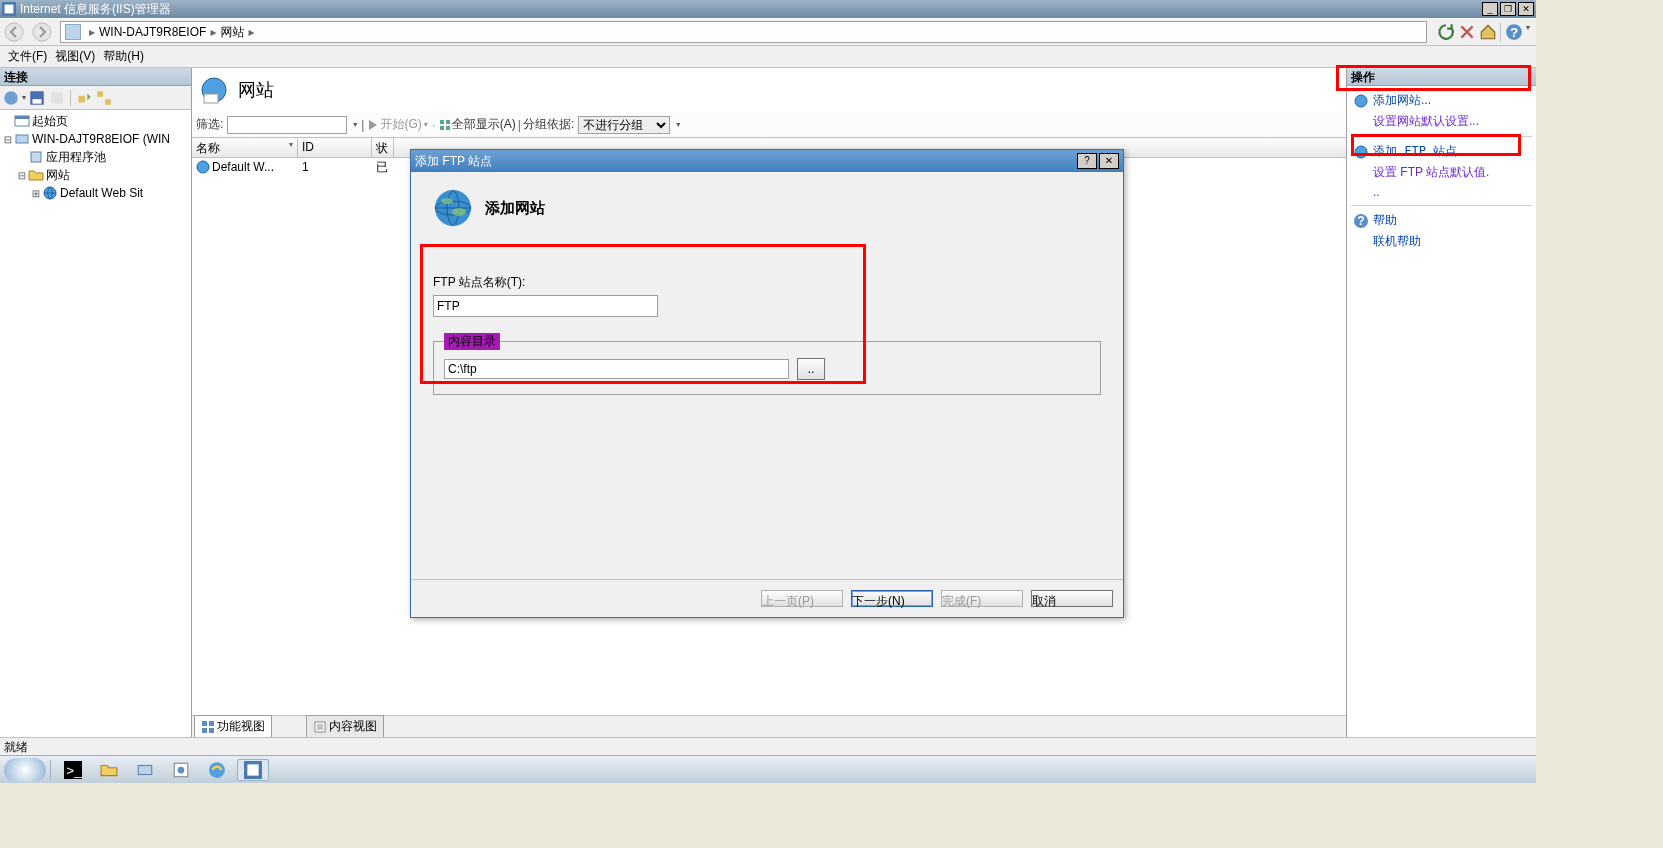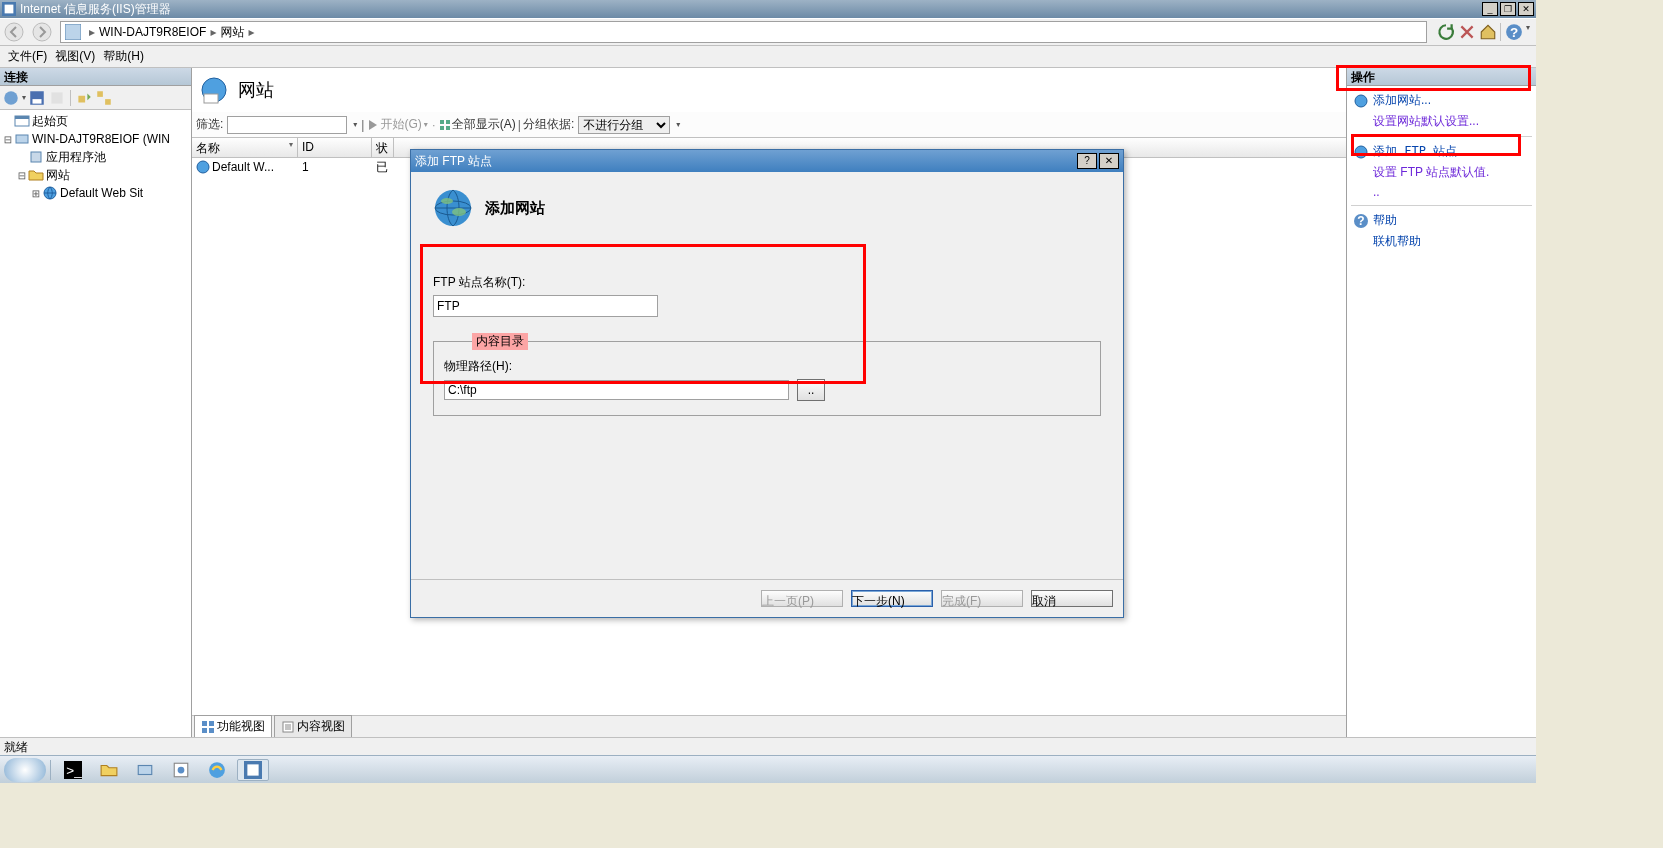--- a/index.html
+++ b/index.html
@@ -65,21 +65,21 @@
 
 .right-panel { width:190px; border-left:1px solid #a0a0a0; background:#fff; display:flex; flex-direction:column; }
 .right-header { height:18px; background:linear-gradient(#cdd9e6,#b5c7d6); padding:1px 4px; font-weight:bold; border-bottom:1px solid #a0a0a0; }
 .actions { padding:4px 4px; }
 .action { display:flex; align-items:center; padding:2px 2px; color:#0645ad; cursor:pointer; }
 .action .ai { width:16px; height:16px; margin-right:4px; }
 .action.blacktext { color:#6d28d9; }
 .ftp-text { font-family: monospace; }
 
 
-.center-tabs { height:22px; border-top:1px solid #c0c0c0; background:#f0f0f0; display:flex; align-items:flex-end; padding:0 2px; }
+.center-tabs { height:22px; border-top:1px solid #c0c0c0; background:#f0f0f0; display:flex; align-items:flex-end; padding:0 2px;gap:32px; }
 .ctab { border:1px solid #a0a0a0; border-bottom:none; padding:2px 6px; background:#fff; margin-right:2px; display:flex; align-items:center; }
 .ctab.inactive { background:#e8e8e8; }
 .ctab .cti { width:14px; height:14px; margin-right:2px; }
 
 
 .status-bar { height:18px; background:#f0f0f0; border-top:1px solid #c0c0c0; padding:1px 4px; }
 
 
 .taskbar { height:28px; background:linear-gradient(#e8eef5,#c1cfda); border-top:1px solid #9cb0c2; display:flex; align-items:center; padding:0 4px; }
 .start-btn { width:42px; height:24px; border-radius:14px; background:radial-gradient(circle,#fff,#8cb3d6); }
@@ -93,21 +93,21 @@
 .dialog-title .dtitle { flex:1; }
 .dialog-title .dbtn { width:20px; height:16px; background:#d4d0c8; border:1px solid #000; color:#000; font-size:10px; text-align:center; line-height:14px; margin-left:2px; }
 .dialog-body { padding:12px 22px; height:calc(100% - 22px - 38px); }
 .dialog-heading { display:flex; align-items:center; height:48px; }
 .dialog-heading .dhicon { width:40px; height:40px; margin-right:12px; }
 .dialog-heading h2 { font-size:15px; font-weight:bold; }
 .form-area { margin-top:42px; }
 .form-label { margin-bottom:4px; display:block; }
 .form-input { width:225px; height:20px; border:1px solid #a0a0a0; padding:10px 3px; background:#fff; }
 .fieldset { border:1px solid #a0a0a0; margin-top:16px; padding:8px 10px 14px 10px; position:relative; }
-.fieldset legend { padding:0 4px; background:#fca5a5;margin-left:28px; }
+.fieldset legend { padding:0 4px; background:#a21caf; }
 .path-row { display:flex; align-items:center; gap:8px; }
 .path-input { width:345px; height:20px; border:1px solid #a0a0a0; padding:1px 3px; background:#fff; }
 .browse-btn { width:28px; height:22px; border:1px solid #707070; background:linear-gradient(#fdfdfd,#e0e0e0); text-align:center; }
 .dialog-footer { height:38px; border-top:1px solid #c0c0c0; display:flex; align-items:center; justify-content:flex-end; padding:0 10px; gap:8px; background:#f0f0f0; }
 .dlg-btn { width:82px; height:17px; border:1px solid #707070; background:linear-gradient(#fdfdfd,#e0e0e0); text-align:left; line-height:20px; }
 .dlg-btn.disabled { color:#999; border-color:#b0b0b0; }
 .dlg-btn.default { border:1px solid #2a5faa; box-shadow:0 0 0 1px #7aa7d7 inset; }
 
 
 .redbox { position:absolute; border:3px solid #ff0000; z-index:200; pointer-events:none; }
@@ -423,21 +423,20 @@
             <ellipse cx="26" cy="24" rx="7" ry="4" fill="#7fc080" opacity="0.8"></ellipse>
           </svg>
       </span>
       <h2>添加网站</h2>
     </div>
     <div class="form-area">
       <label class="form-label">FTP 站点名称(T):</label>
       <input class="form-input" value="FTP" style="">
       <fieldset class="fieldset">
         <legend>内容目录</legend>
-        <label class="form-label">物理路径(H):</label>
         <div class="path-row">
           <input class="path-input" value="C:\ftp" style="">
           <button class="browse-btn">..</button>
         </div>
       </fieldset>
     </div>
   </div>
   <div class="dialog-footer">
     <button class="dlg-btn disabled">上一页(P)</button>
     <button class="dlg-btn default">下一步(N)</button>

